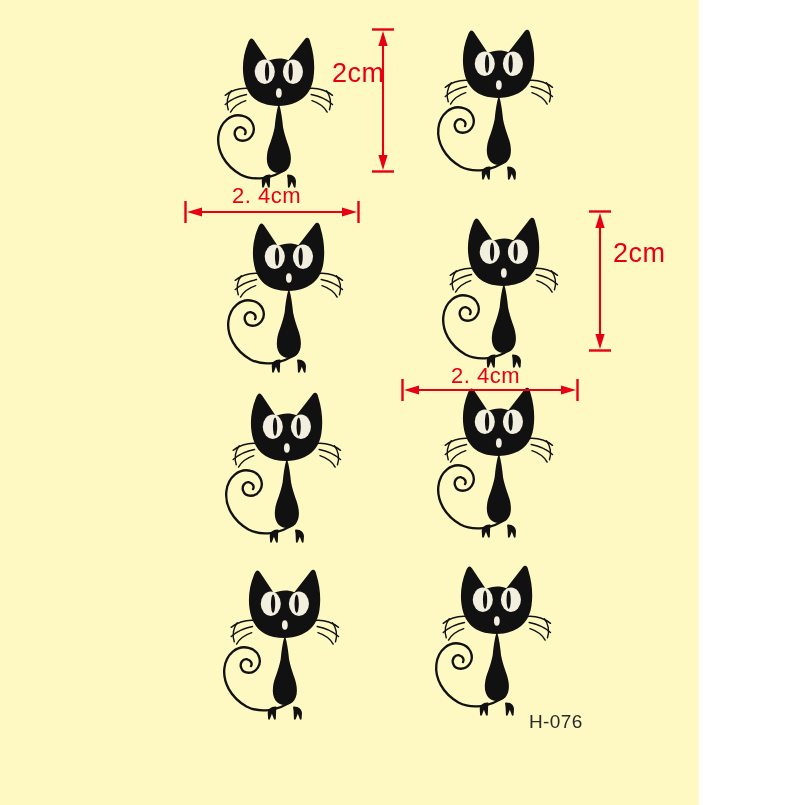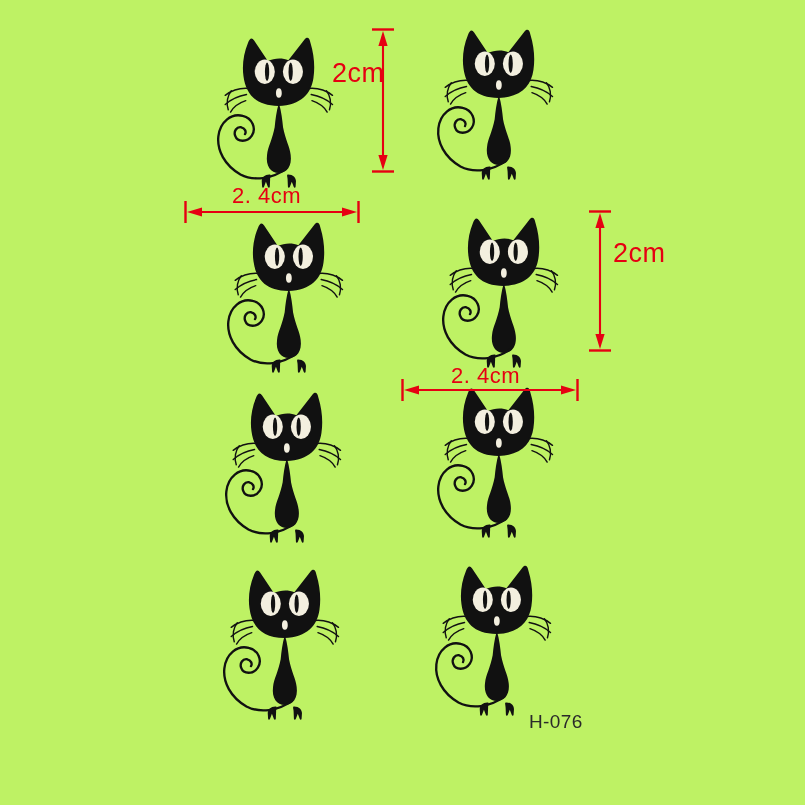--- a/index.html
+++ b/index.html
@@ -6,23 +6,23 @@
   html, body {
     margin: 0;
     padding: 0;
     background: #ffffff;
   }
   body {
     font-family: "Liberation Sans", sans-serif;
   }
   #sheet {
     position: relative;
-    width: 805px;
+    width: 699px;
     height: 805px;
-    background: #bef264;
+    background: #fef9c3;
     overflow: hidden;
   }
   .cat {
     position: absolute;
     width: 200px;
     height: 175px;
   }
   .cat svg { display: block; width: 100%; height: 100%; overflow: visible; }
 
   .dim {

